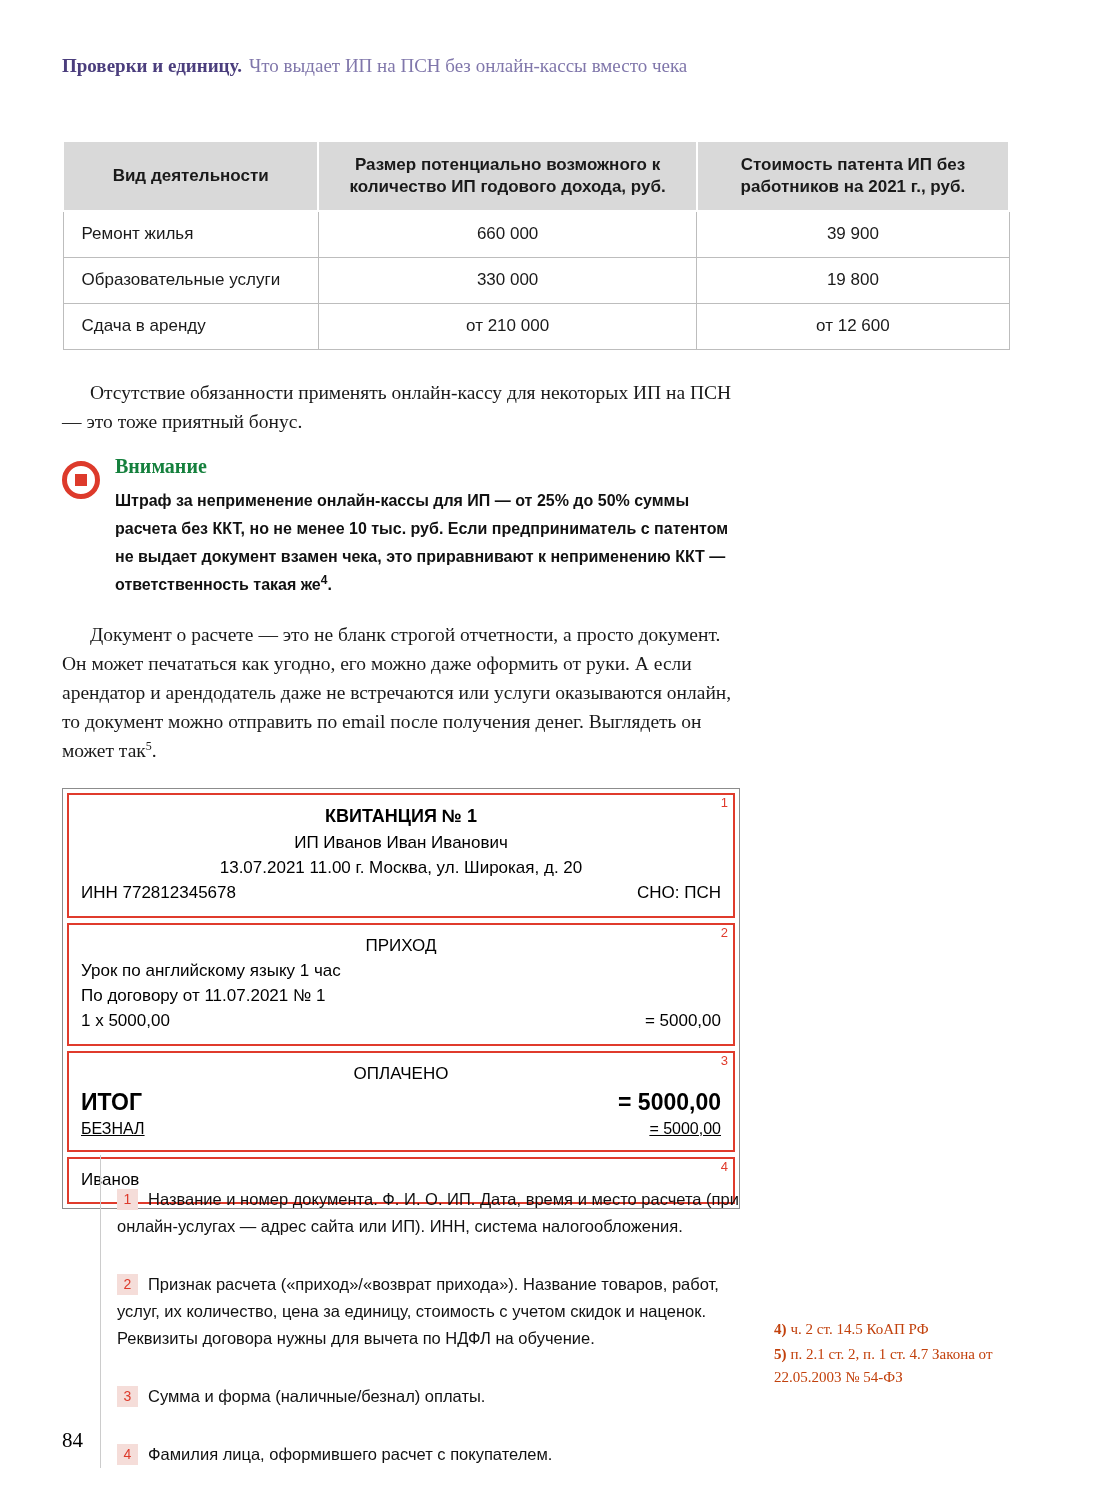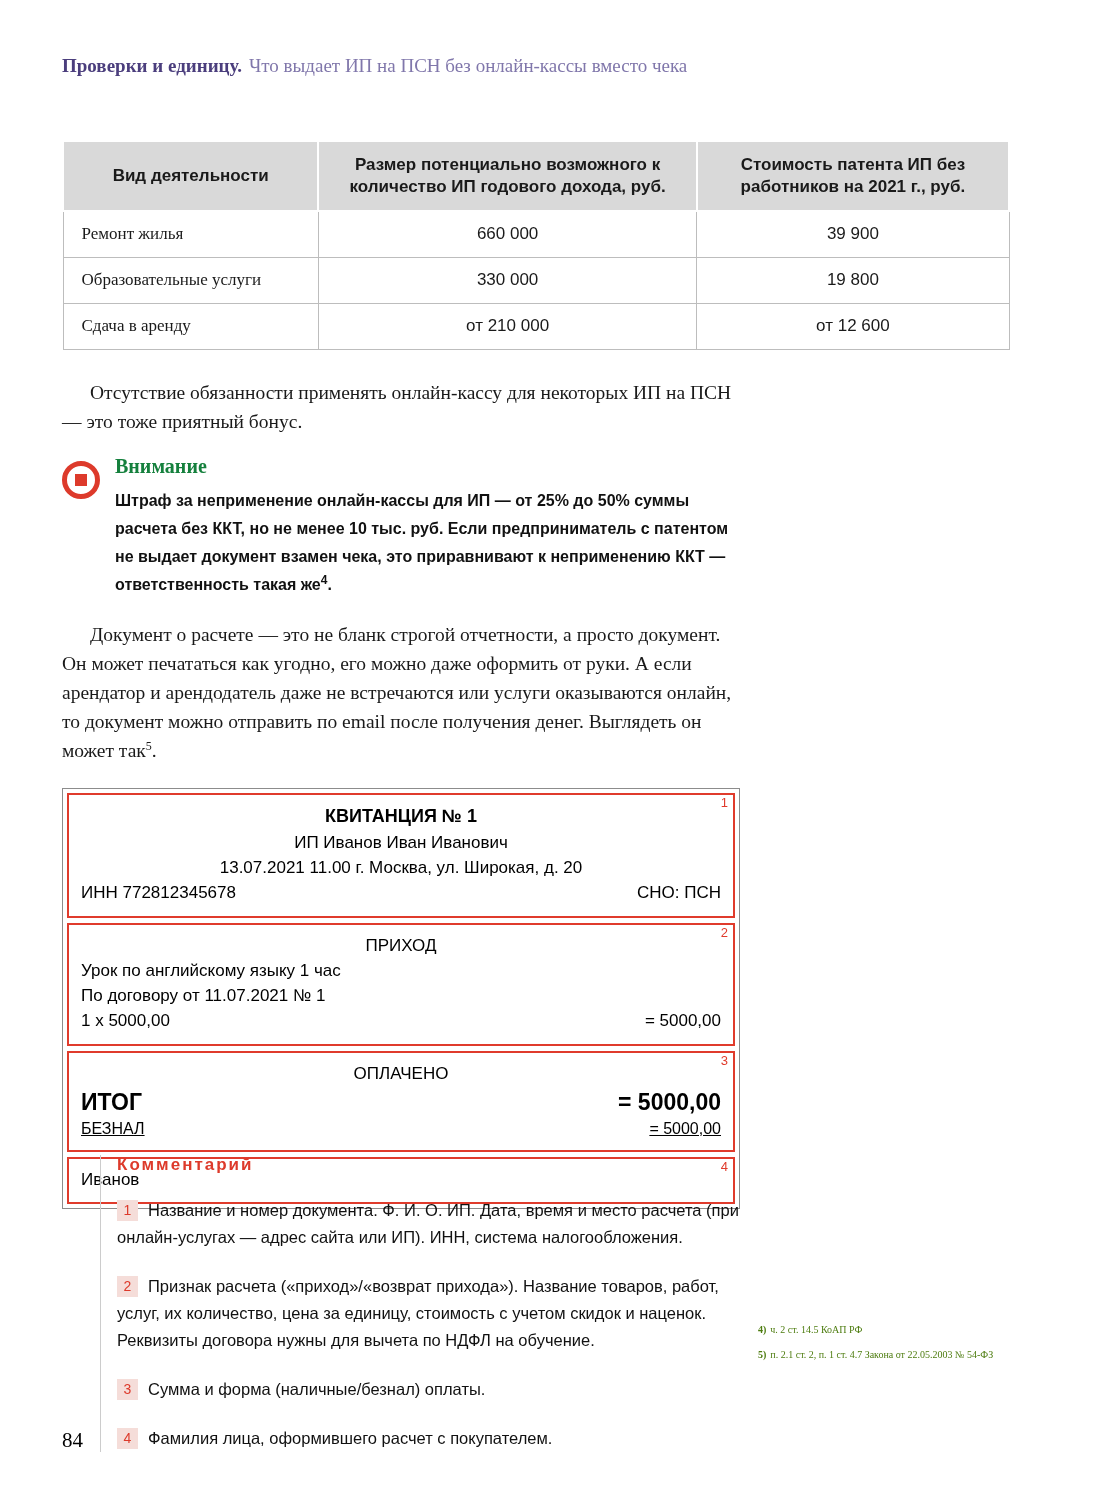--- a/index.html
+++ b/index.html
@@ -42,21 +42,21 @@
     vertical-align: middle;
   }
   .patent-table th {
     background: #d9d9d9;
     font-weight: bold;
     height: 70px;
     border: 2px solid #ffffff;
     line-height: 22px;
   }
   .patent-table td { height: 46px; }
-  .patent-table td.left { text-align: left; padding-left: 18px; font-family: Liberation Serif, serif; }
+  .patent-table td.left { text-align: left; padding-left: 18px; }
   .patent-table col.c1 { width: 27%; }
   .patent-table col.c2 { width: 40%; }
   .patent-table col.c3 { width: 33%; }
 
   
   .para {
     position: absolute;
     left: 62px;
     width: 684px;
     font-size: 19.5px;
@@ -146,48 +146,48 @@
     padding-left: 16px;
     font-family: "Liberation Sans", sans-serif;
   }
   .comments-title {
     color: #dd3a2b;
     font-weight: bold;
     font-size: 17px;
     letter-spacing: 2px;
   }
   .comment-item {
-    margin-top: 22px;
+    margin-top: 31px;
     width: 625px;
     font-size: 16.5px;
     line-height: 27px;
     color: #111111;
   }
   .comment-chip {
     display: inline-block;
     width: 21px; height: 21px;
     line-height: 21px;
     text-align: center;
     background: #f5ddd9;
     color: #dd3a2b;
     font-size: 14px;
     margin-right: 10px;
     vertical-align: 1px;
   }
 
   
   .footnotes {
     position: absolute;
-    left: 758px;
+    left: 774px;
     top: 1318px;
     width: 240px;
     font-family: "Liberation Serif", serif;
-    font-size: 10px;
+    font-size: 15px;
     line-height: 23px;
-    color: #4d7c0f;
+    color: #c2410c;
   }
   .footnote { margin-bottom: 2px; }
   .footnote .marker { font-weight: bold; }
   .footnote .text { margin-left: 4px; }
 
   
   .page-number {
     position: absolute;
     left: 62px;
     top: 1428px;
@@ -290,21 +290,20 @@
     </div>
 
     <div class="receipt-section">
       <span class="receipt-marker">4</span>
       <div class="rc-line">Иванов</div>
     </div>
 
   </div>
 
   <div class="comments">
-    <div class="comments-title">Комментарий</div>
 
     <div class="comment-item">
       <span class="comment-chip">1</span><span>Название и номер документа. Ф. И. О. ИП. Дата, время и место расчета (при онлайн-услугах — адрес сайта или ИП). ИНН, система налогообложения.</span>
     </div>
 
     <div class="comment-item">
       <span class="comment-chip">2</span><span>Признак расчета («приход»/«возврат прихода»). Название товаров, работ, услуг, их количество, цена за единицу, стоимость с учетом скидок и наценок. Реквизиты договора нужны для вычета по НДФЛ на обучение.</span>
     </div>
 
     <div class="comment-item">

